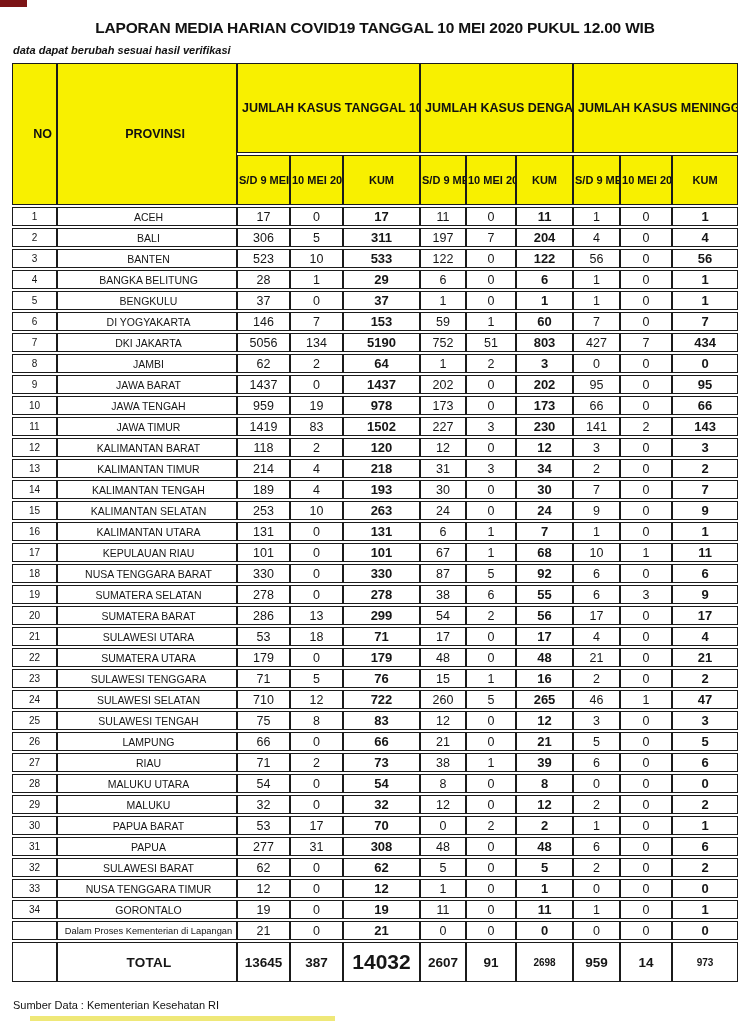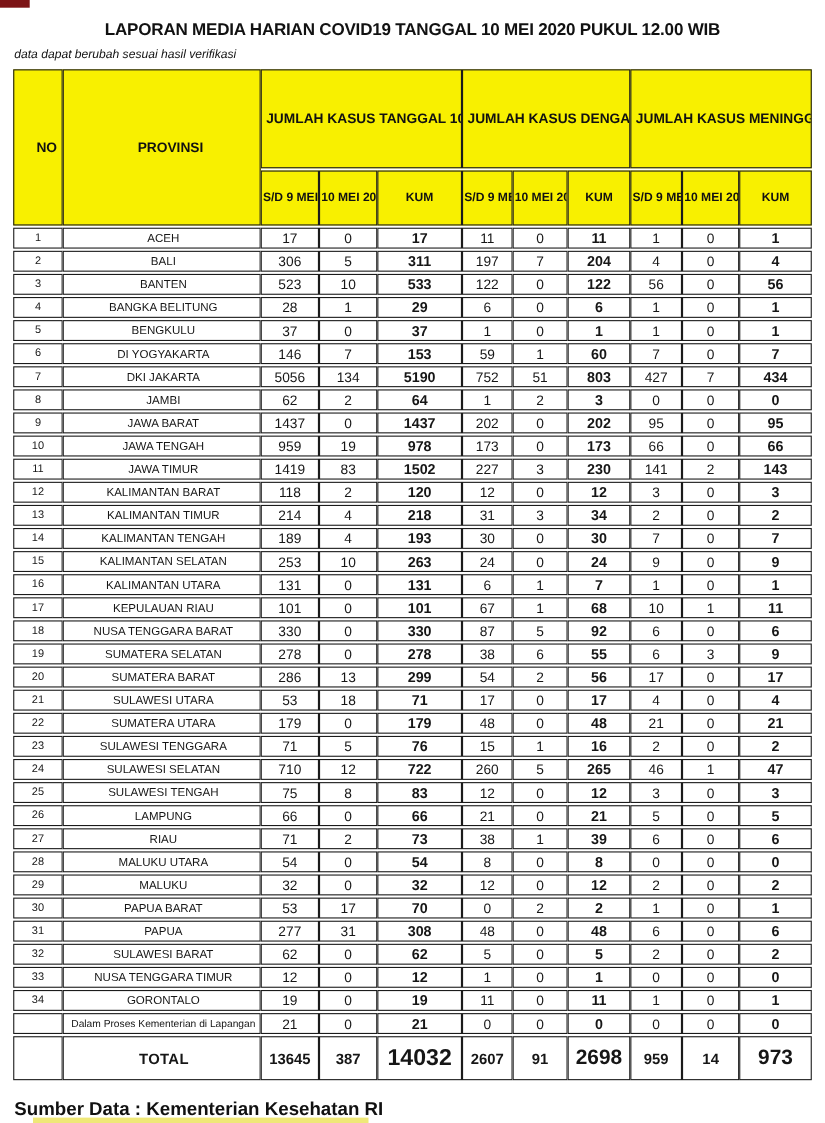--- a/index.html
+++ b/index.html
@@ -19,21 +19,21 @@
   .page-title {
     margin-top: 19px;
     text-align: center;
     font-weight: bold;
     font-size: 15.5px;
     letter-spacing: -0.2px;
     color: #111;
   }
   .page-subtitle {
     margin: 7px 0 5px 13px;
-    font-weight: normal;
+    font-weight: bold;
     font-style: italic;
     font-size: 11px;
     color: #111;
   }
   table.report {
     margin-left: 12px;
     width: 726px;
     border-collapse: separate;
     border-spacing: 0 2px;
     table-layout: fixed;
@@ -57,26 +57,26 @@
   th.h-sub { height: 50px; font-size: 11px; line-height: 1.35; padding: 0 1px; }
   tbody td { height: 19px; background: #fff; }
   td.c-no   { font-size: 10px;   text-align: center; }
   td.c-prov { font-size: 10.5px; text-align: center; padding-left: 3px; }
   td.c-prov.small { font-size: 9.3px; }
   td.c-num  { font-size: 12.5px; text-align: center; }
   td.c-kum  { font-size: 13px;   text-align: center; font-weight: bold; }
   tr.total-row td { height: 40px; font-weight: bold; }
   tr.total-row td.c-prov { font-size: 13.5px; padding-left: 4px; letter-spacing: 0.3px; }
   tr.total-row td.c-num  { font-size: 13.5px; }
-  tr.total-row td.c-kum  { font-size: 19px; }
+  tr.total-row td.c-kum  { font-size: 10px; }
   tr.total-row td.c-big  { font-size: 21px; }
   .source-note {
     margin: 15px 0 0 13px;
-    font-weight: bold;
-    font-size: 17px;
+    font-weight: normal;
+    font-size: 11px;
     color: #111;
   }
   .bottom-strip {
     position: absolute;
     left: 30px; bottom: 0;
     width: 305px; height: 5px;
     background: #efe878;
   }
 </style>
 </head>

